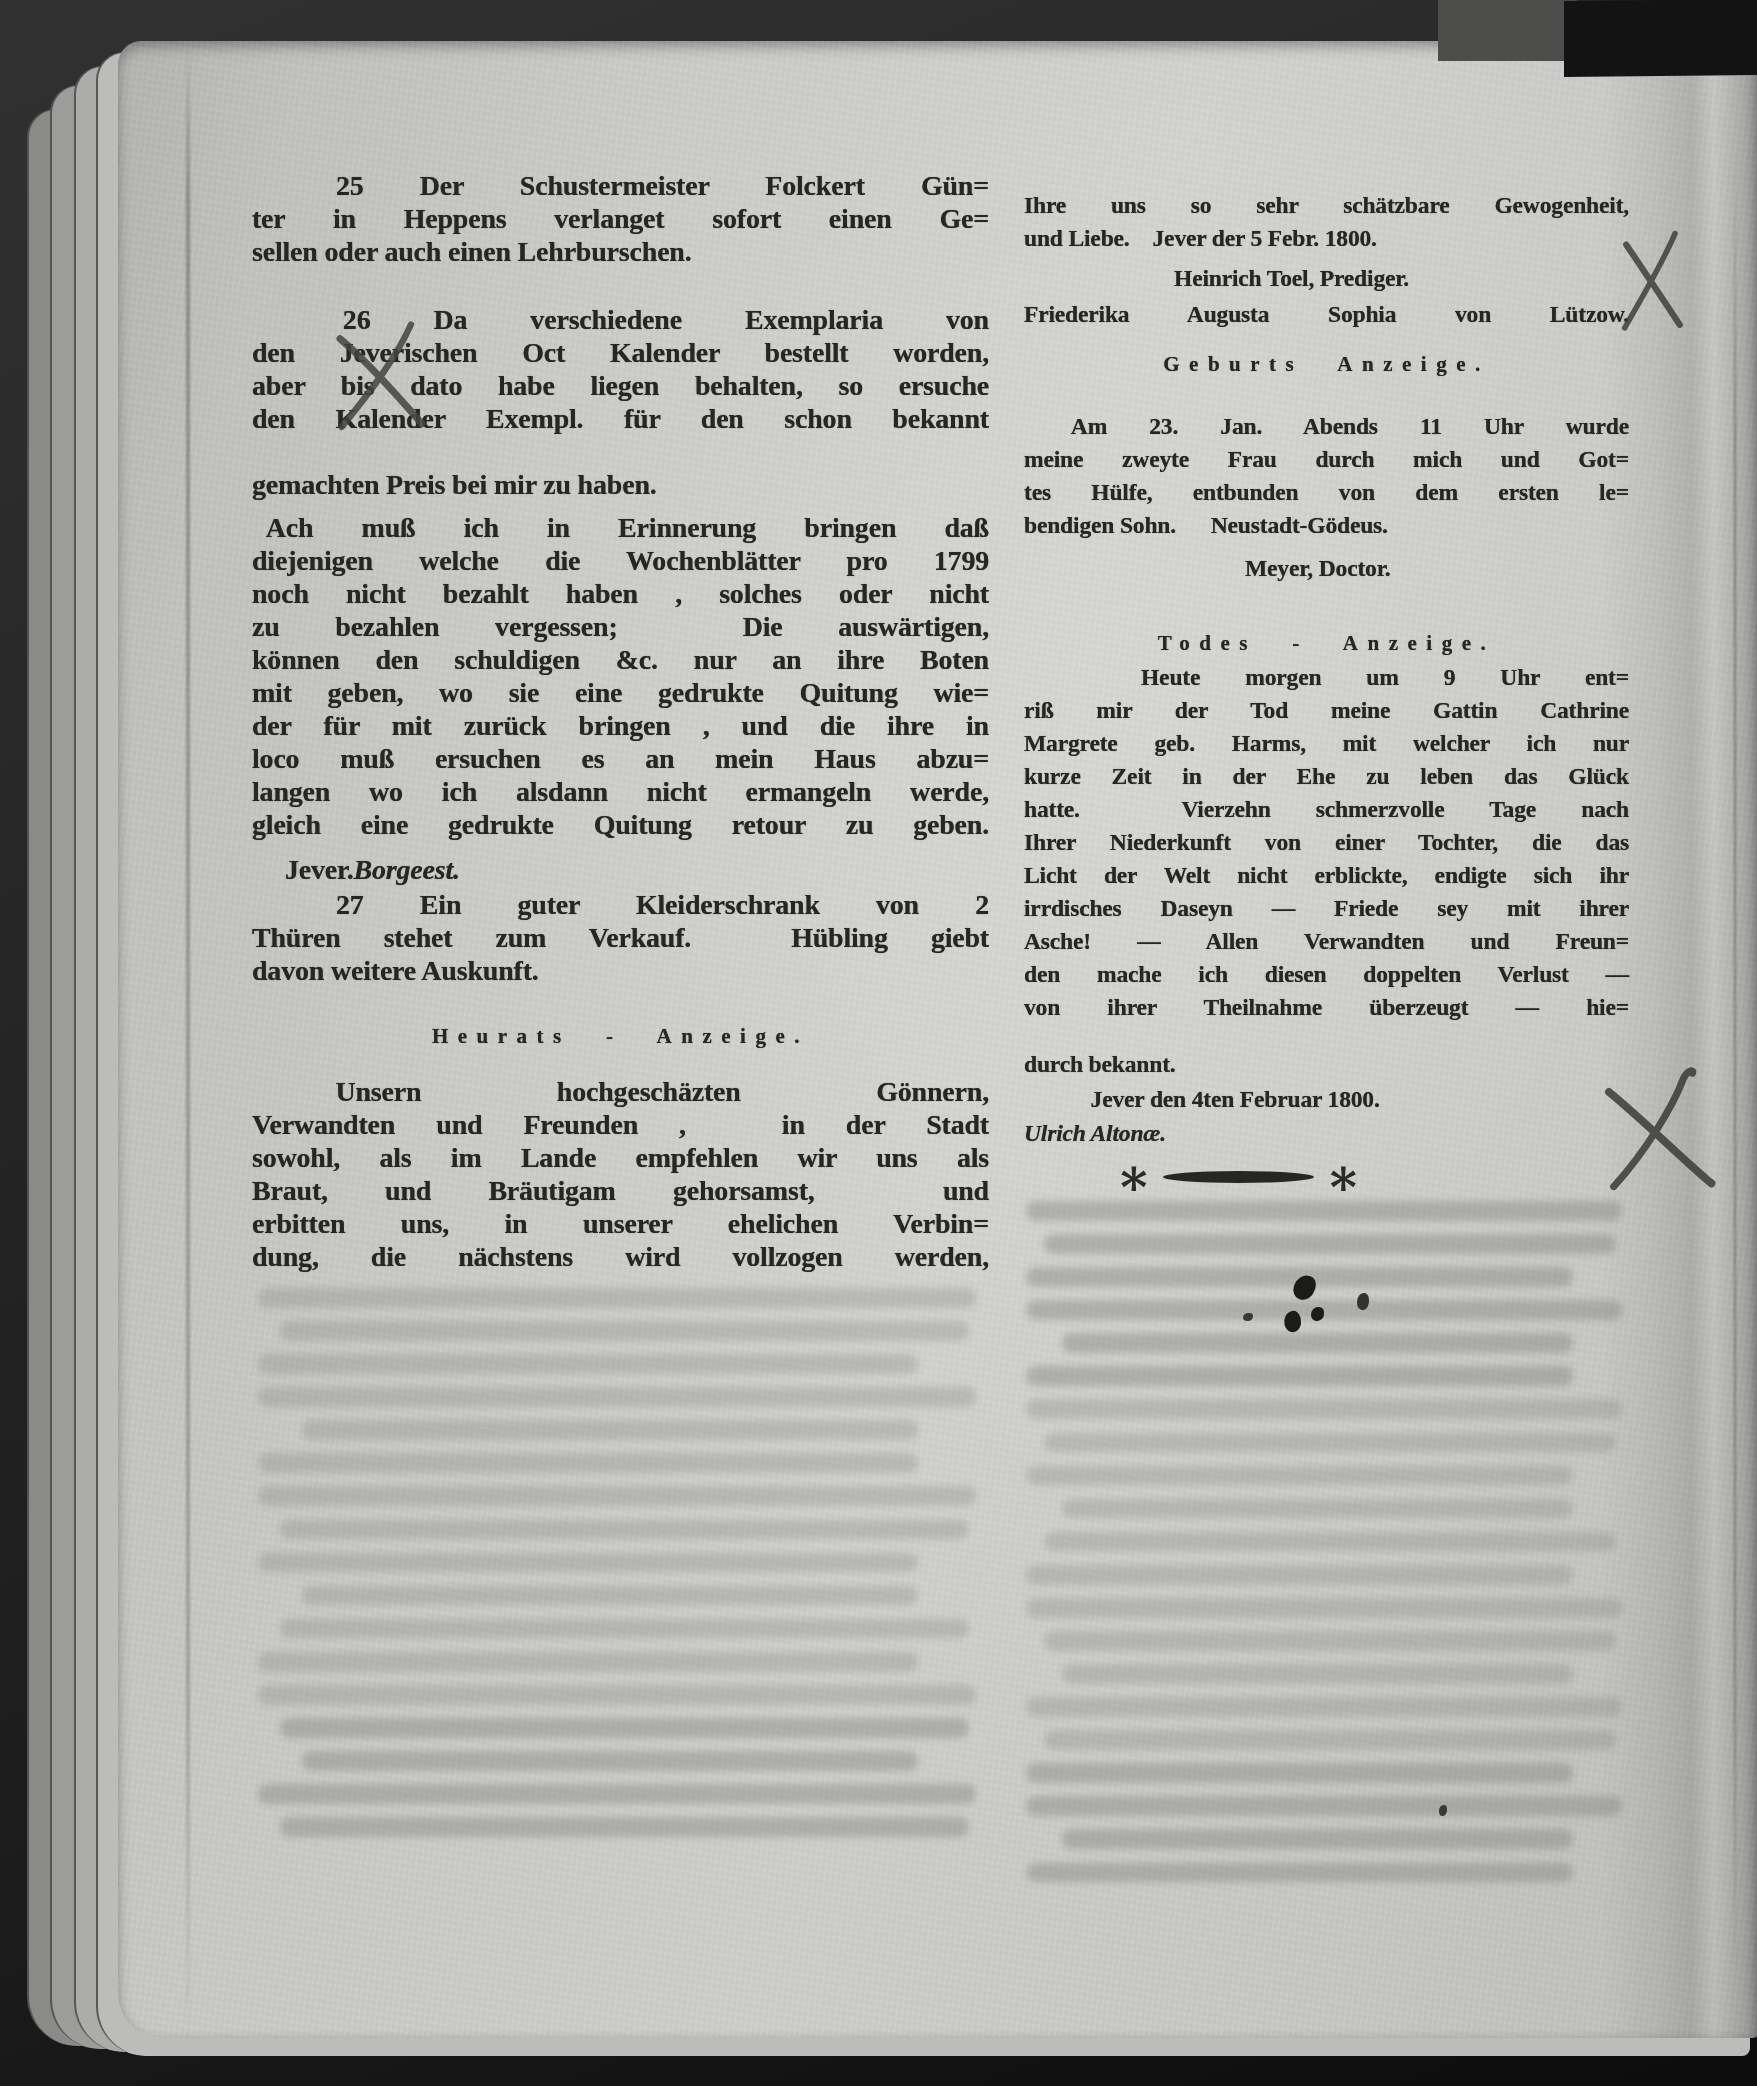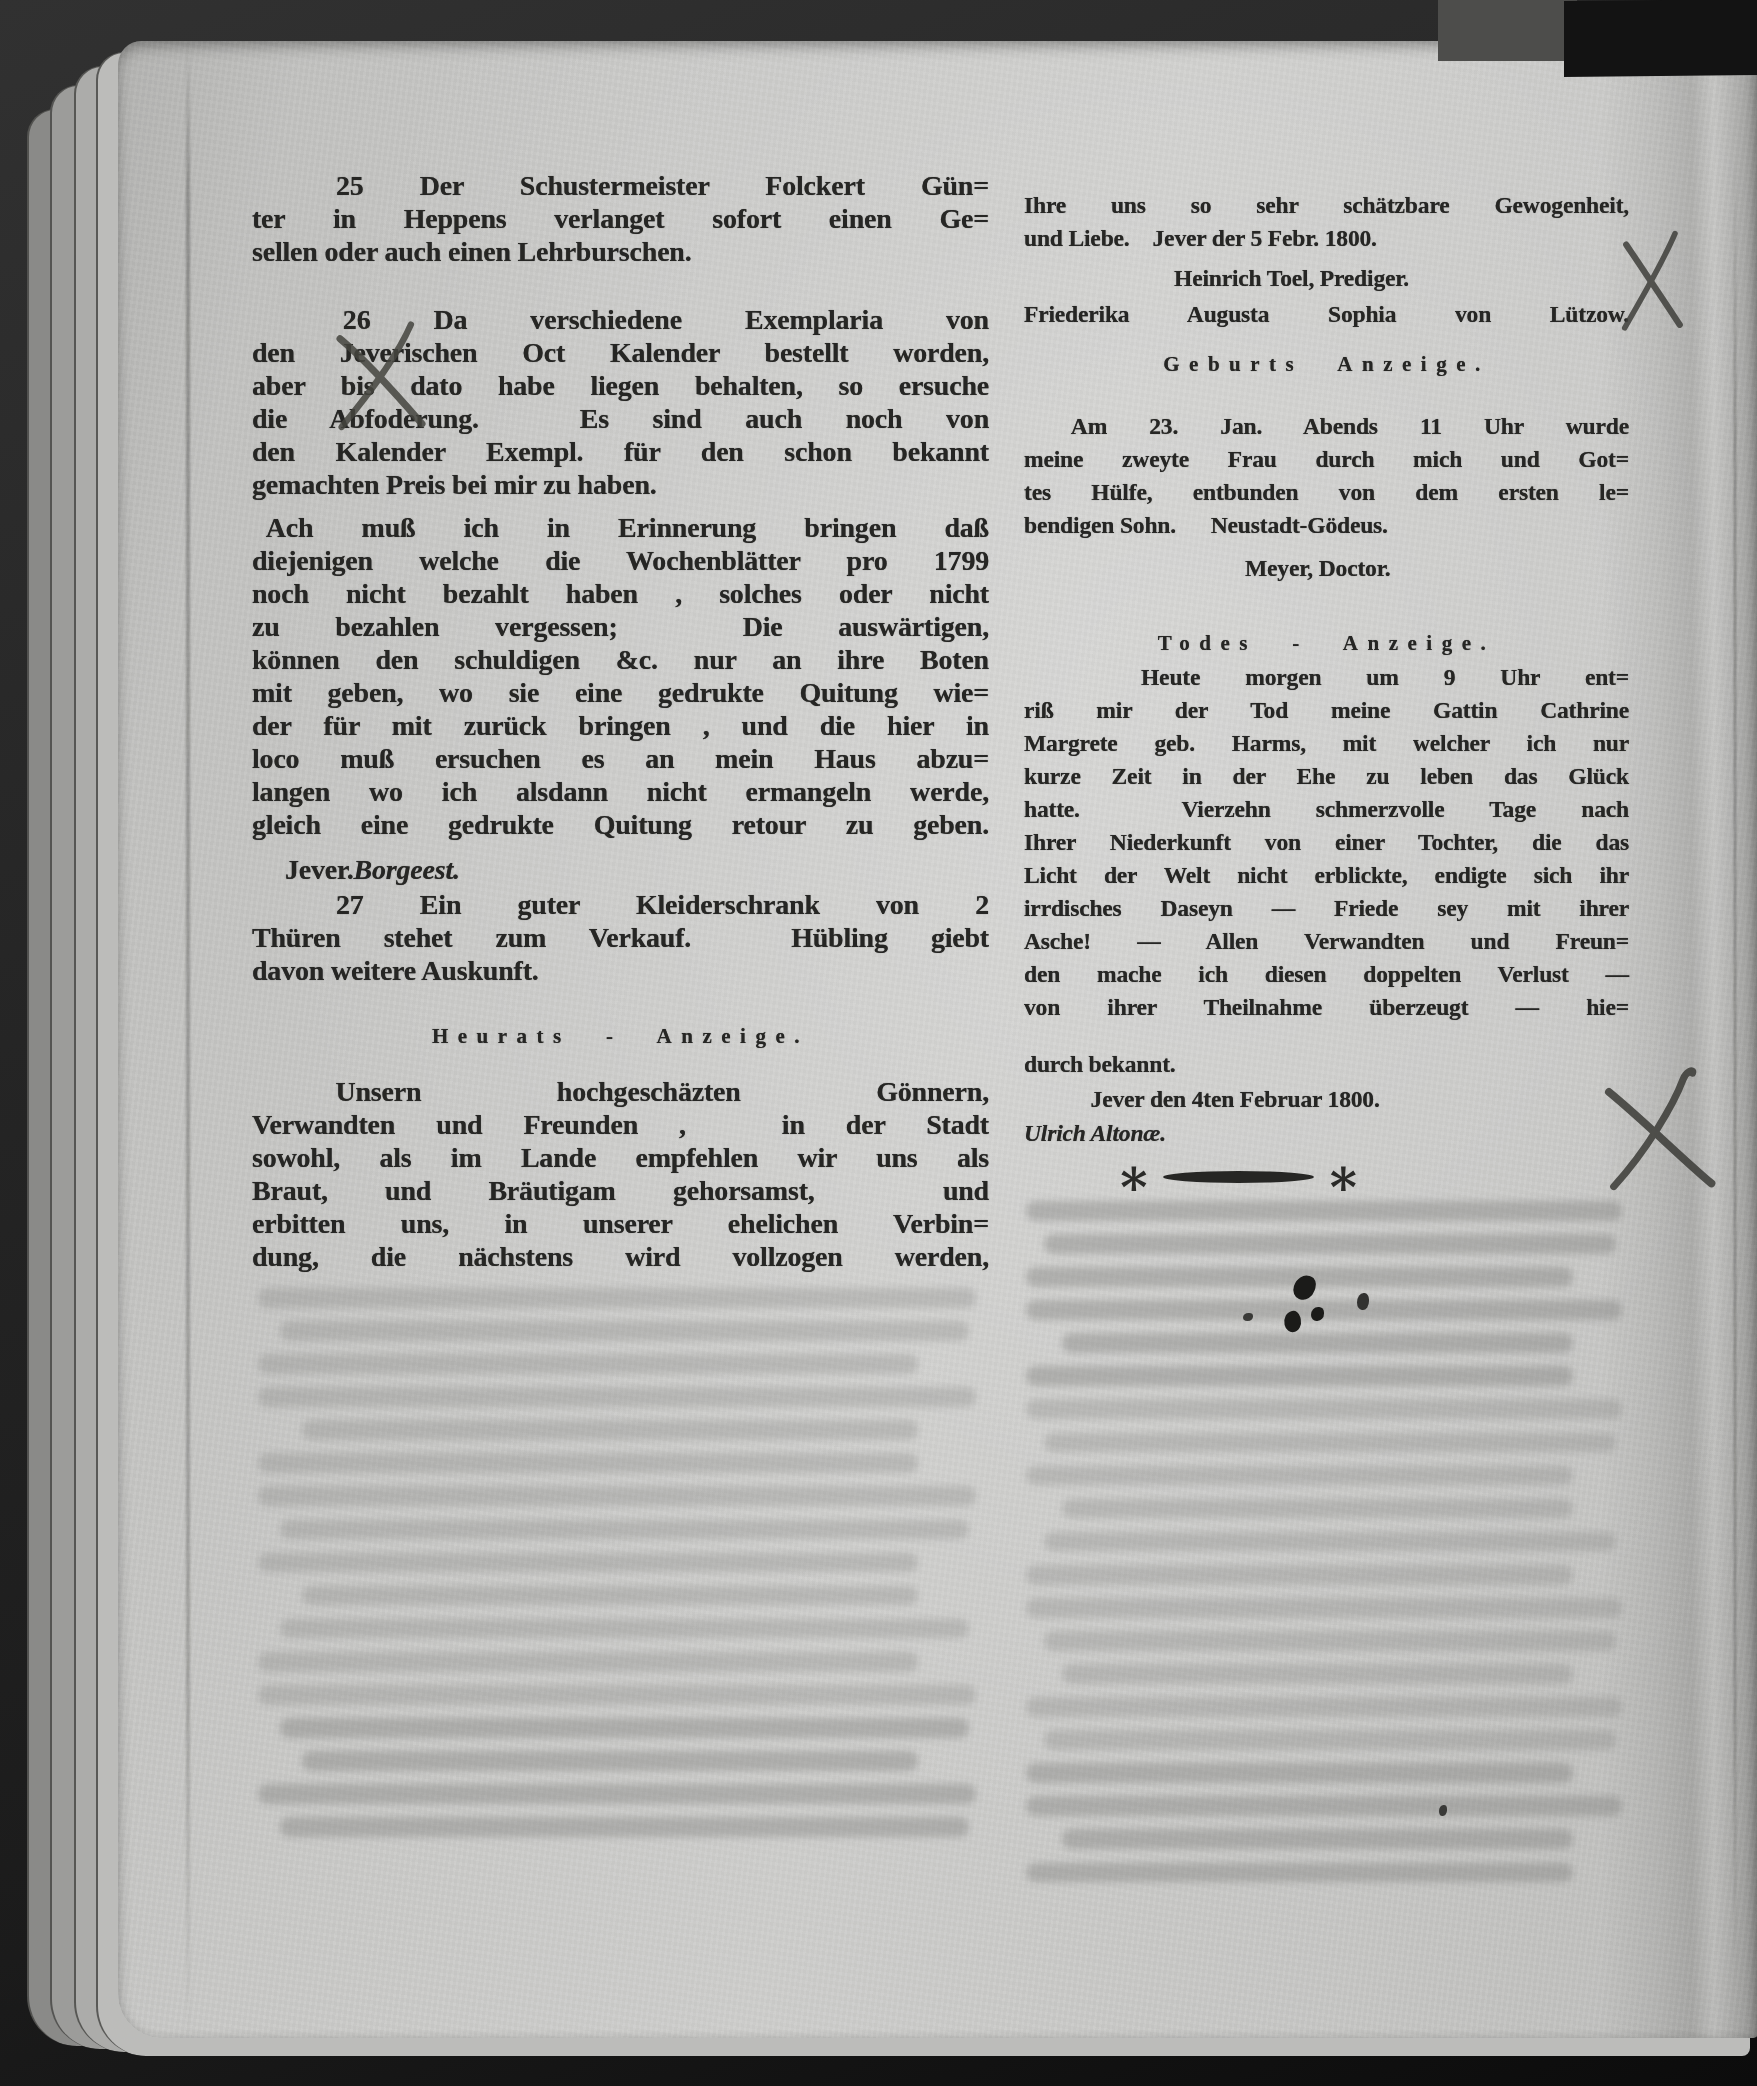--- a/index.html
+++ b/index.html
@@ -143,36 +143,35 @@
         </div>
       <div class="blk" style="top:66px">
         <div class="line">sellen oder auch einen Lehrburschen.</div>
       </div>
 
       <div class="blk just" style="top:134px">
 
       <div class="line">  26 Da verschiedene Exemplaria von</div>
           <div class="line">den Jeverischen Oct Kalender bestellt worden,</div>
           <div class="line">aber bis dato habe liegen behalten, so ersuche</div>
-          <div class="line">die Abfoderung.   Es sind auch noch von</div>
           <div class="line">den Kalender Exempl. für den schon bekannt</div>
         </div>
       <div class="blk" style="top:299px">
         <div class="line">gemachten Preis bei mir zu haben.</div>
       </div>
 
       <div class="blk just" style="top:342px">
 
       <div class="line"> Ach muß ich in Erinnerung bringen daß</div>
           <div class="line">diejenigen welche die Wochenblätter pro 1799</div>
           <div class="line">noch nicht bezahlt haben , solches oder nicht</div>
           <div class="line">zu bezahlen vergessen;   Die auswärtigen,</div>
           <div class="line">können den schuldigen &amp;c. nur an ihre Boten</div>
           <div class="line">mit geben, wo sie eine gedrukte Quitung wie=</div>
-          <div class="line">der für mit zurück bringen , und die hier in</div>
+          <div class="line">der für mit zurück bringen , und die ihre in</div>
           <div class="line">loco muß ersuchen es an mein Haus abzu=</div>
           <div class="line">langen wo ich alsdann nicht ermangeln werde,</div>
           <div class="line">gleich eine gedrukte Quitung retour zu geben.</div>
         </div>
 
       <div class="blk sigrow" style="top:684px">
         <span class="line place">Jever.</span>
         <span class="line name">Borgeest.</span>
       </div>
 

